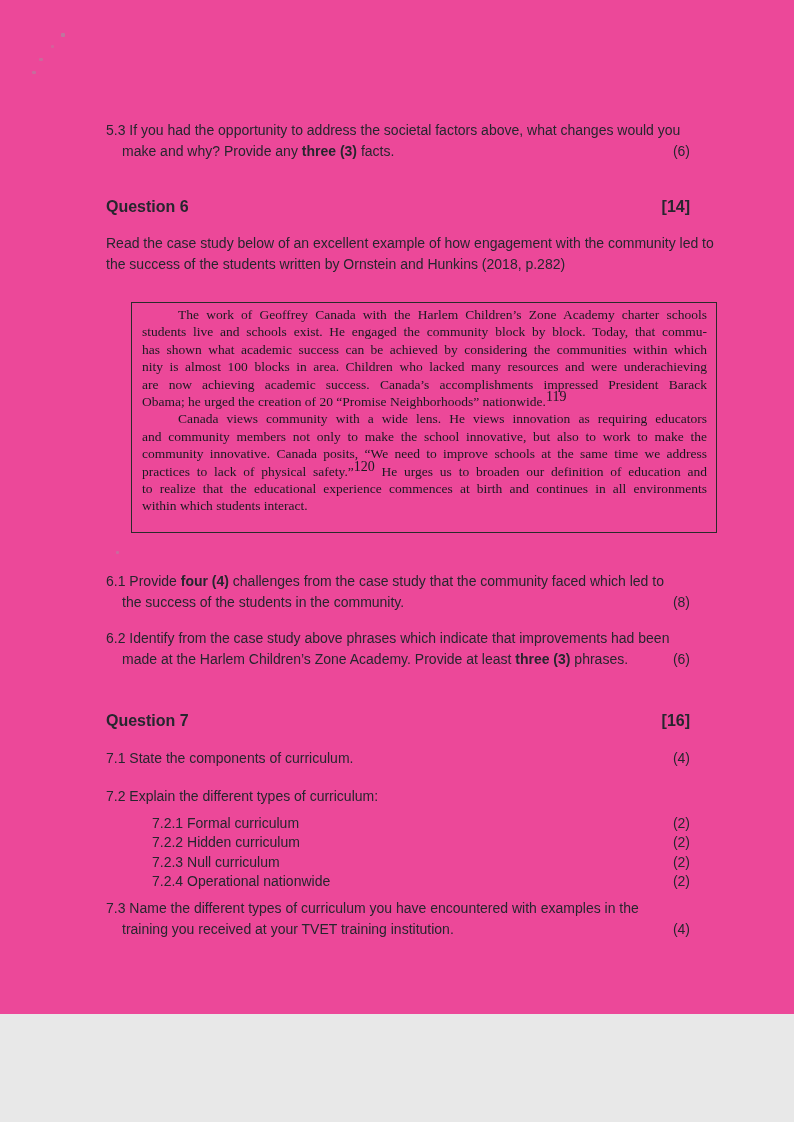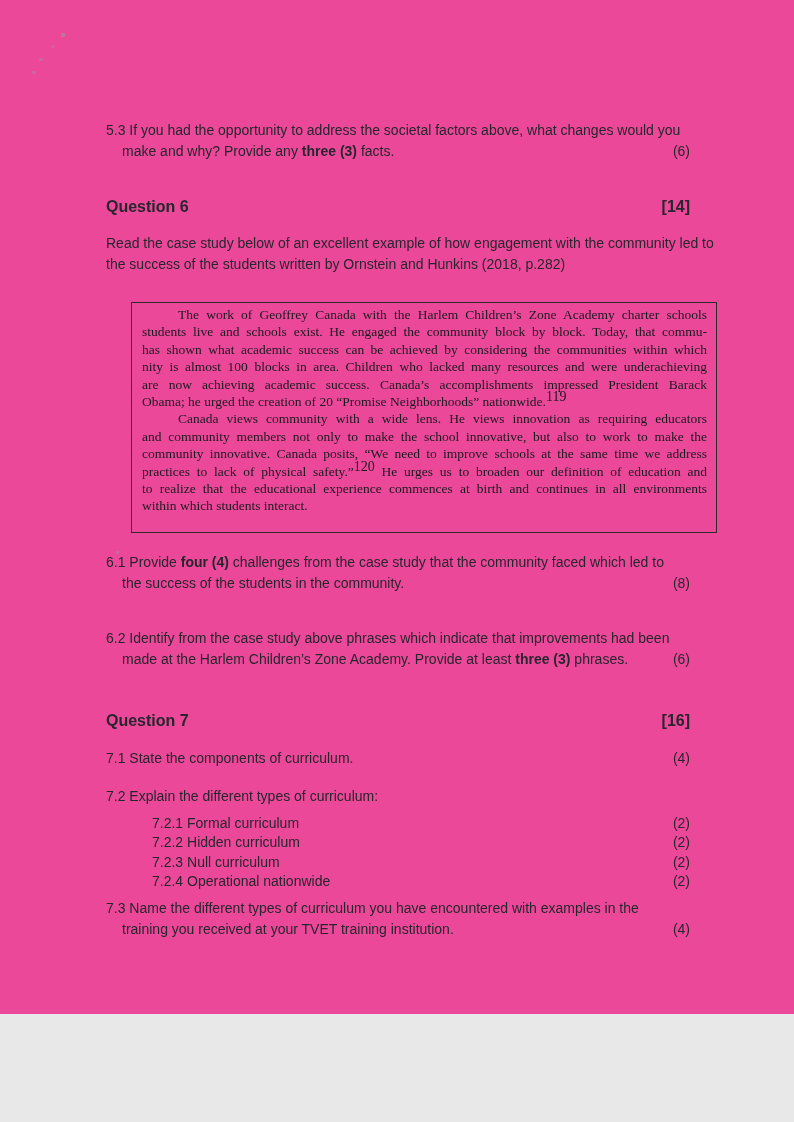--- a/index.html
+++ b/index.html
@@ -103,21 +103,21 @@
     <div class="case-line">are now achieving academic success. Canada’s accomplishments impressed President Barack</div>
     <div class="case-line para-last"><span>Obama; he urged the creation of 20 “Promise Neighborhoods” nationwide.</span><sup>119</sup></div>
     <div class="case-line first">Canada views community with a wide lens. He views innovation as requiring educators</div>
     <div class="case-line">and community members not only to make the school innovative, but also to work to make the</div>
     <div class="case-line">community innovative. Canada posits, “We need to improve schools at the same time we address</div>
     <div class="case-line"><span>practices to lack of physical safety.”</span><sup>120</sup><span> He urges us to broaden our definition of education and</span></div>
     <div class="case-line">to realize that the educational experience commences at birth and continues in all environments</div>
     <div class="case-line para-last">within which students interact.</div>
   </div>
 
-  <div class="block" style="top:552px">
+  <div class="block" style="top:571px">
     <div class="qline"><span>6.1 Provide </span><b>four (4)</b><span> challenges from the case study that the community faced which led to</span></div>
     <div class="row">
       <span class="hang qline">the success of the students in the community.</span>
       <span class="marks">(8)</span>
     </div>
   </div>
 
   <div class="block" style="top:628px">
     <div class="qline">6.2 Identify from the case study above phrases which indicate that improvements had been</div>
     <div class="row">

